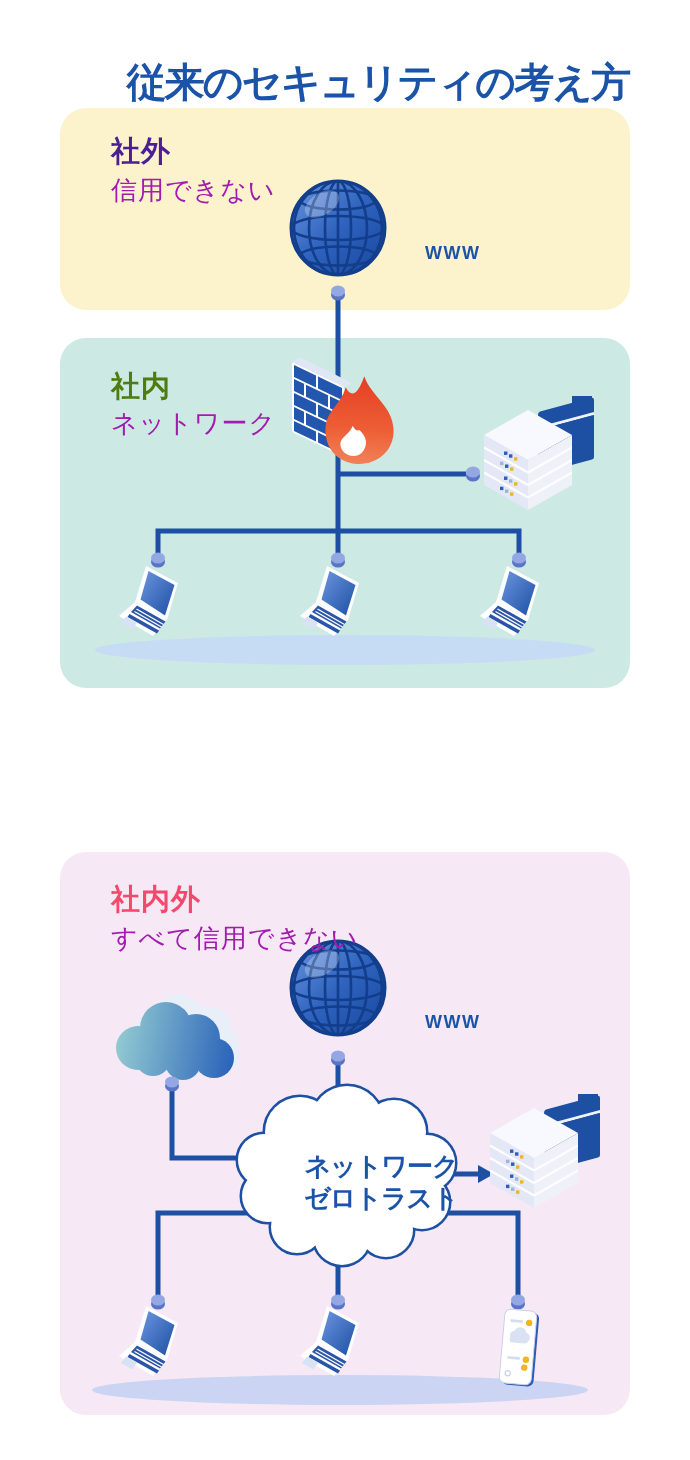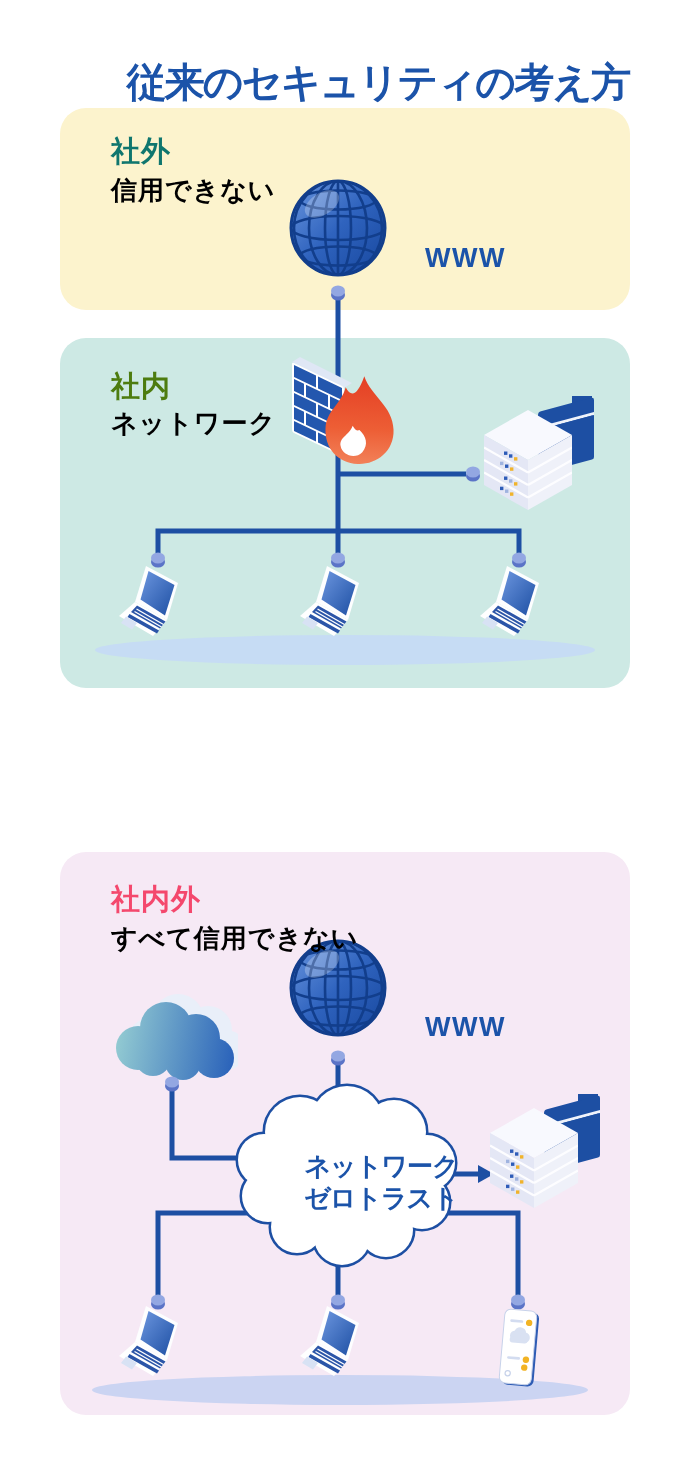--- a/index.html
+++ b/index.html
@@ -12,28 +12,28 @@
   .p-yellow{left:60px;top:108px;width:570px;height:202px;background:#FCF3CD;}
   .p-teal{left:60px;top:338px;width:570px;height:350px;background:#CDE9E4;}
   .p-pink{left:60px;top:852px;width:570px;height:563px;background:#F6E9F5;}
   .art{position:absolute;left:0;top:0;z-index:2;pointer-events:none;}
   .txt{position:absolute;z-index:3;white-space:nowrap;margin-left:33px;}
   .title{left:0;width:690px;text-align:center;font-size:40px;font-weight:800;
          letter-spacing:-2px;color:#1B53A9;}
   .t1{top:28px;}
   .t2{top:772px;}
   .zone-label{font-size:29px;font-weight:800;letter-spacing:1px;}
-  .zl-out{left:78px;top:132px;color:#0f766e;}
+  .zl-out{left:78px;top:132px;color:#4c1d95;}
   .zl-in{left:78px;top:367px;color:#4d7c0f;}
   .zl-io{left:78px;top:880px;color:#F4486D;}
-  .zone-desc{font-size:26px;font-weight:700;color:#000000;letter-spacing:1px;}
+  .zone-desc{font-size:26px;font-weight:400;color:#a21caf;letter-spacing:1px;}
   .zd-out{left:78px;top:173px;}
   .zd-in{left:78px;top:406px;}
   .zd-io{left:78px;top:921px;}
-  .www{font-size:27px;font-weight:700;color:#1B53A9;letter-spacing:1.5px;}
+  .www{font-size:18px;font-weight:700;color:#1B53A9;letter-spacing:1.5px;}
   .www1{left:392px;top:243px;}
   .www2{left:392px;top:1012px;}
   .cloud-text{left:246px;top:1150px;width:204px;text-align:center;font-size:26px;
               font-weight:800;color:#1B53A9;line-height:32px;letter-spacing:-1px;}
   .cloud-text span{display:block;}
 </style>
 </head>
 <body>
 
 <div class="page">

